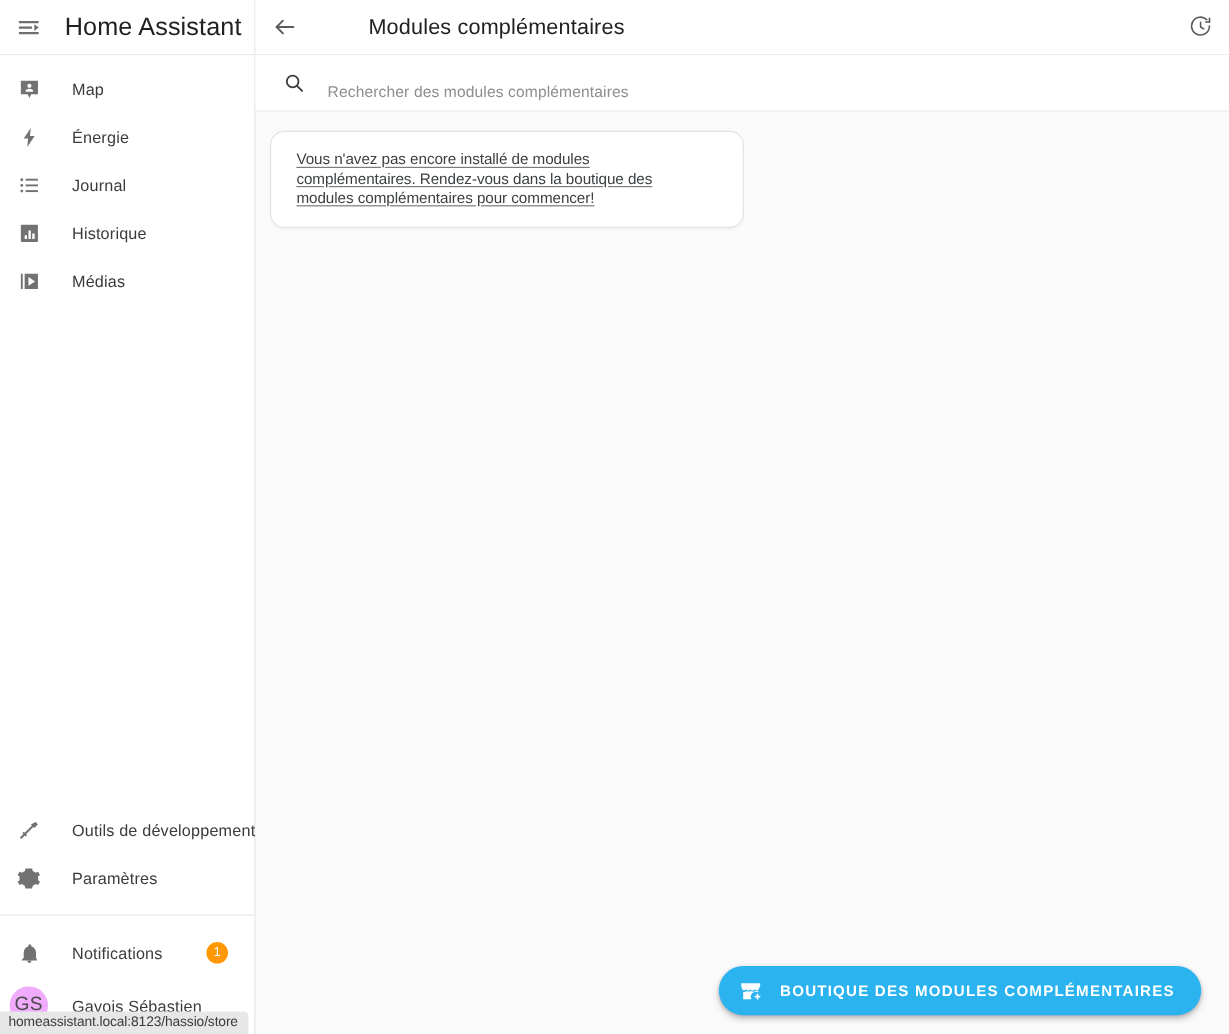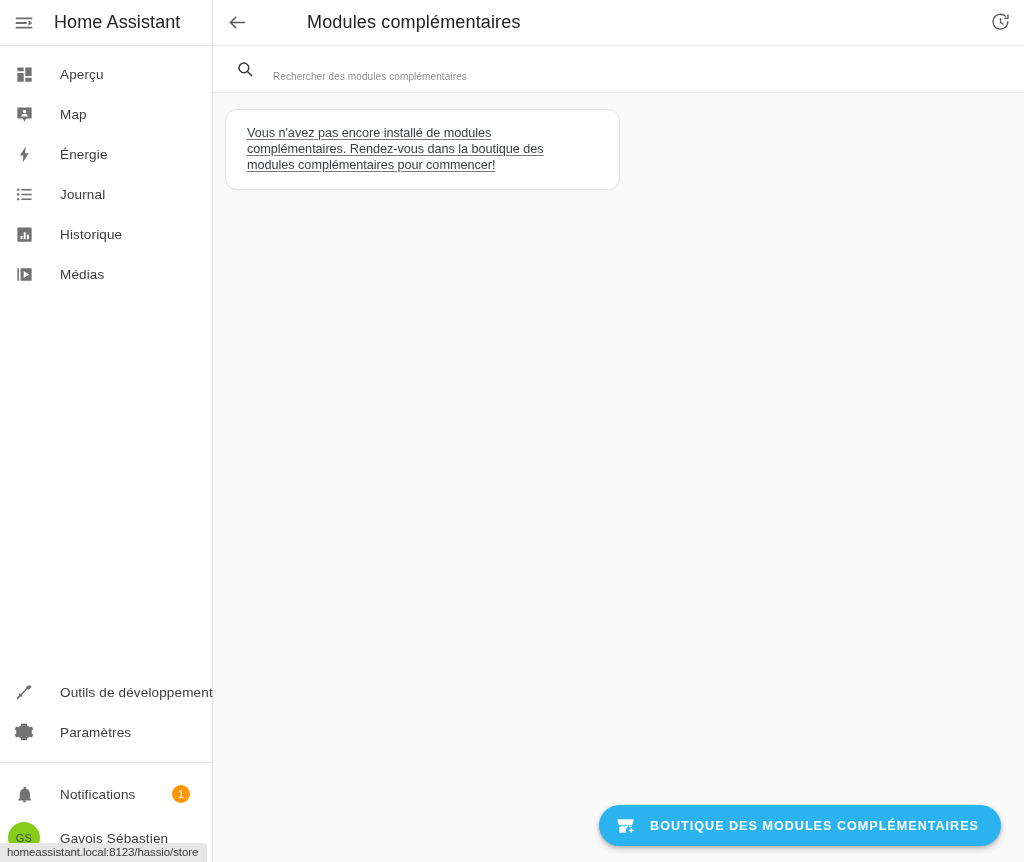--- a/index.html
+++ b/index.html
@@ -37,21 +37,21 @@
     border-bottom: 1px solid #e8e8e8;
     flex: 0 0 46px;
   }
   .menu-btn {
     width: 48px; height: 46px;
     display: flex; align-items: center; justify-content: center;
     cursor: pointer;
     color: #6f6f6f;
   }
   .ha-title {
-    font-size: 18px;
+    font-size: 21px;
     color: #212121;
     font-weight: 400;
     letter-spacing: .1px;
     margin-left: 6px;
     white-space: nowrap;
   }
 
   .nav-list { padding-top: 8px; }
   .nav-item {
     height: 40px;
@@ -96,23 +96,23 @@
     font-size: 11px;
     font-weight: 500;
     display: flex;
     align-items: center;
     justify-content: center;
     line-height: 1;
   }
   .avatar {
     width: 32px; height: 32px;
     border-radius: 50%;
-    background: #84cc16;
+    background: #f0abfc;
     color: #4b4b4b;
-    font-size: 11px;
+    font-size: 16px;
     font-weight: 500;
     display: flex;
     align-items: center;
     justify-content: center;
     letter-spacing: .3px;
   }
   .nav-item.user { height: 48px; }
 
   
   .status-url {
@@ -173,21 +173,21 @@
     align-items: center;
     border-bottom: 1px solid #ececec;
     padding-left: 23px;
   }
   .search-icon { color: #3a3a3a; display: flex; align-items: center; }
   .search-input {
     border: none;
     outline: none;
     background: transparent;
     font-family: inherit;
-    font-size: 10px;
+    font-size: 13px;
     color: #212121;
     margin-left: 17px;
     width: 560px;
     letter-spacing: .1px;
     margin-top: 14px;
   }
   .search-input::placeholder { color: #8e8e8e; }
 
   .content {
     flex: 1 1 auto;
@@ -252,28 +252,20 @@
       <div class="menu-btn">
         <svg width="22" height="22" viewBox="0 0 24 24" fill="currentColor">
           <path d="M3 6h18v2H3V6zm0 5h12v2H3v-2zm0 5h18v2H3v-2zM21 12l-4-3v6l4-3z"></path>
         </svg>
       </div>
       <div class="ha-title">Home Assistant</div>
     </div>
 
     <nav class="nav-list">
 
-      <div class="nav-item">
-        <span class="nav-icon">
-          <svg width="19" height="19" viewBox="0 0 24 24" fill="currentColor">
-            <path d="M3 3h8v5H3V3zm0 7h8v11H3V10zm10-7h8v11h-8V3zm0 13h8v5h-8v-5z"></path>
-          </svg>
-        </span>
-        <span class="nav-label">Aperçu</span>
-      </div>
 
       <div class="nav-item">
         <span class="nav-icon">
           <svg width="19" height="19" viewBox="0 0 24 24" fill="currentColor">
             <path d="M3 3h18v14h-7l-2 4-2-4H3V3zm9 3a2.2 2.2 0 1 0 0 4.4A2.2 2.2 0 0 0 12 6zm0 5.2c-2 0-4 1-4 2.3v1.1h8v-1.1c0-1.3-2-2.3-4-2.3z"></path>
           </svg>
         </span>
         <span class="nav-label">Map</span>
       </div>
 

